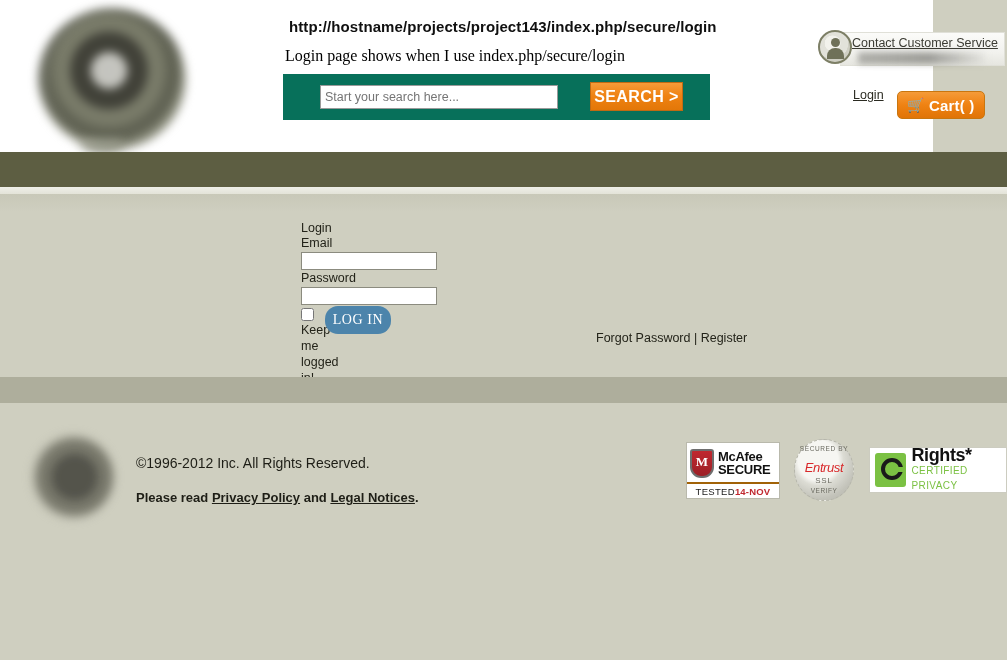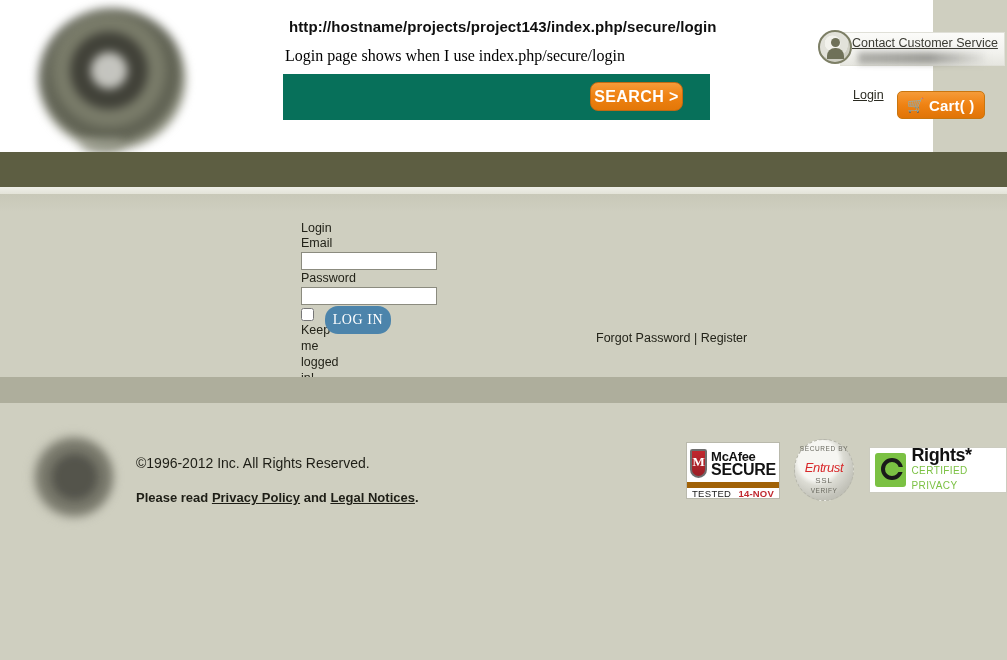--- a/index.html
+++ b/index.html
@@ -80,21 +80,21 @@
     color: #555555;
     padding: 1px 4px;
     box-sizing: content-box;
     outline: none;
   }
   .search-button {
     position: absolute;
     left: 307px; top: 8px;
     width: 93px; height: 29px;
     border: 1px solid #c06a13;
-    border-radius: 8px;
+    border-radius: 0;
     background: linear-gradient(180deg, #f59b39 0%, #ef8212 48%, #e37708 100%);
     color: #ffffff;
     font-family: "Liberation Sans", sans-serif;
     font-size: 16px;
     font-weight: bold;
     letter-spacing: 0.4px;
     cursor: pointer;
     padding: 0;
     line-height: 27px;
   }
@@ -355,27 +355,27 @@
     position: absolute;
     left: 0; right: 0; top: 3px;
     text-align: center;
     color: #ffffff;
     font-size: 13px;
     font-weight: bold;
     font-family: "Liberation Serif", serif;
   }
   .mcafee-words { line-height: 13px; }
   .mcafee-w1 { font-size: 13px; font-weight: bold; color: #121212; letter-spacing: -0.3px; }
-  .mcafee-w2 { font-size: 16px; font-weight: bold; color: #121212; letter-spacing: -0.3px; }
+  .mcafee-w2 { font-size: 13px; font-weight: bold; color: #121212; letter-spacing: -0.3px; }
   .mcafee-bottom {
     position: absolute;
     left: 0; bottom: 0;
     width: 92px; height: 16px;
-    border-top: 6px solid #a16207;
-    display: flex; align-items: center; justify-content: space-between;
+    border-top: 2px solid #a16207;
+    display: flex; align-items: center; justify-content: center;
     padding: 0 5px;
     box-sizing: border-box;
   }
   .mcafee-tested { font-size: 9.5px; color: #1a1a1a; letter-spacing: 0.3px; }
   .mcafee-date { font-size: 9.5px; color: #c0282f; font-weight: bold; letter-spacing: 0.2px; }
 
   .badge-entrust {
     position: absolute;
     left: 791px; top: 437px;
     width: 66px; height: 68px;
@@ -465,20 +465,21 @@
 
 <div class="header">
 
   <div class="brand-logo"></div>
   <div class="brand-logo-tail"></div>
 
   <div class="url-line">http://hostname/projects/project143/index.php/secure/login</div>
   <div class="caption-line">Login page shows when I use index.php/secure/login</div>
 
   <div class="search-strip">
+    <input class="search-input" type="text" placeholder="Start your search here..." style="">
     <button class="search-button">SEARCH &gt;</button>
   </div>
 
   <div class="ccs-wrap">
     <div class="ccs-plate"></div>
     <div class="ccs-icon"></div>
     <div class="ccs-text">Contact Customer Service</div>
     <div class="ccs-blur"></div>
   </div>
 

